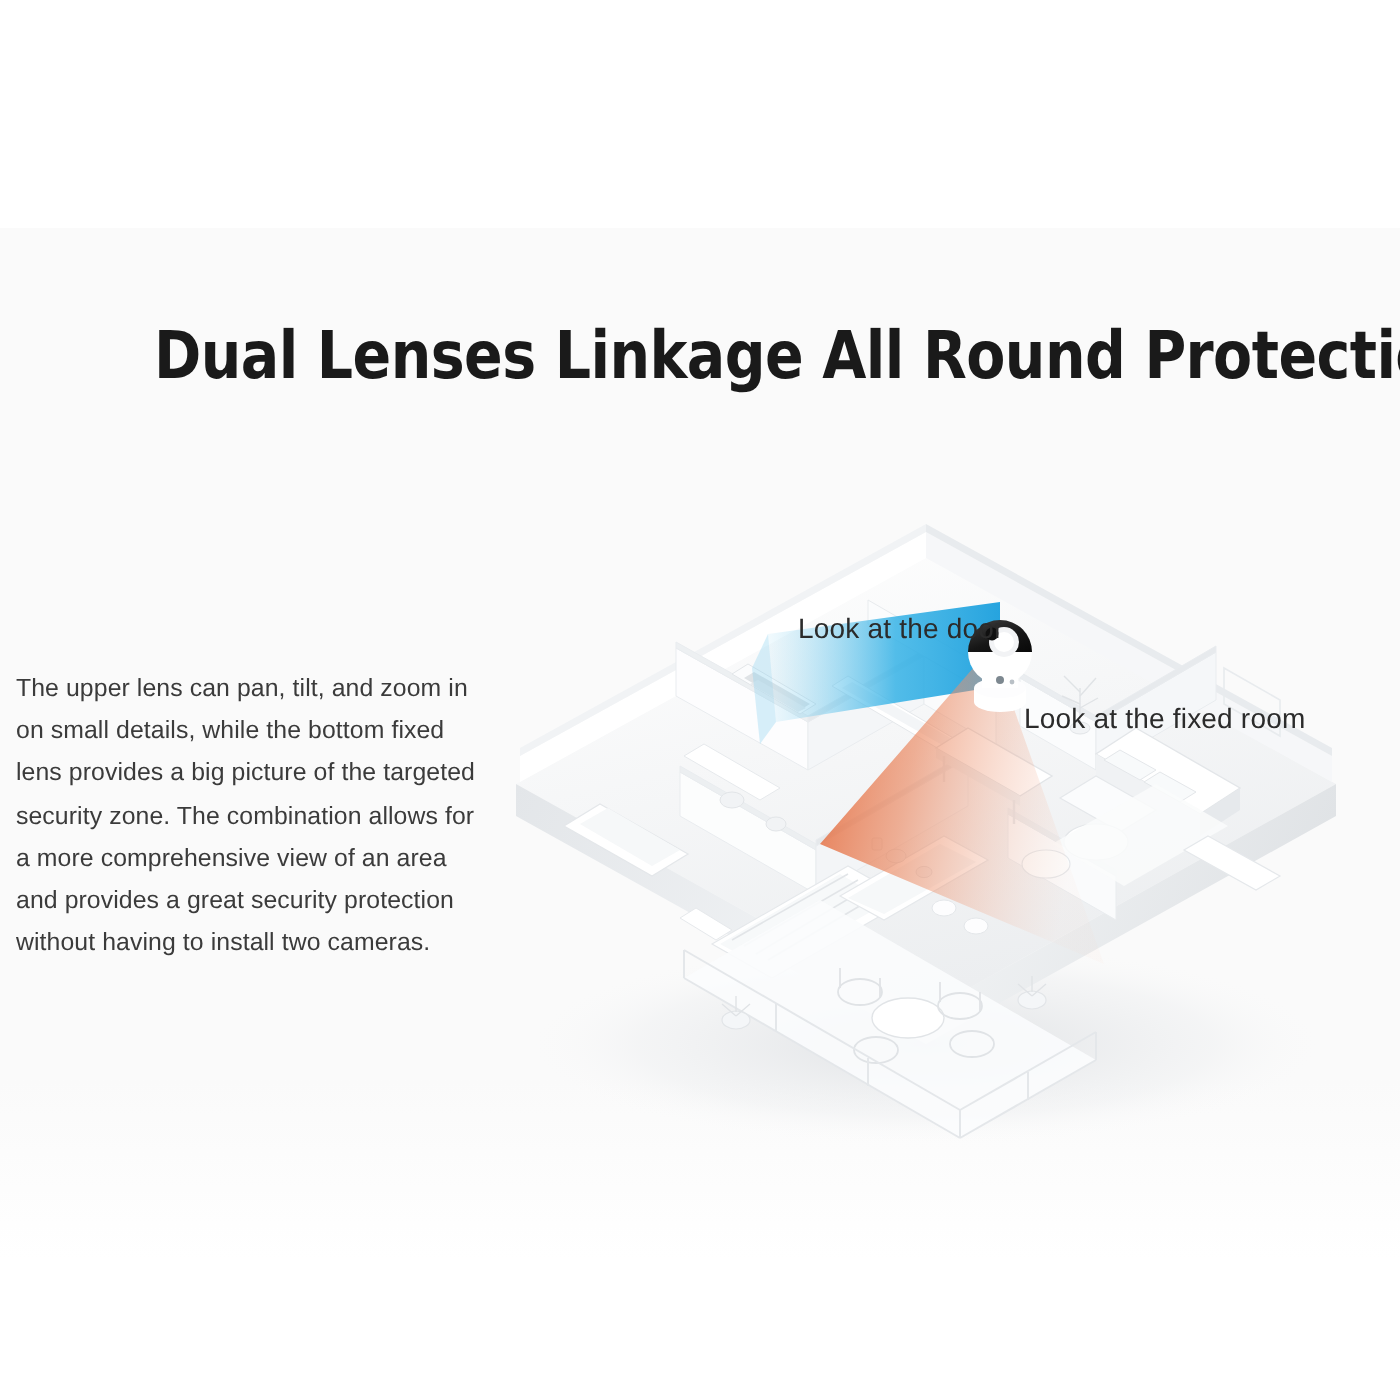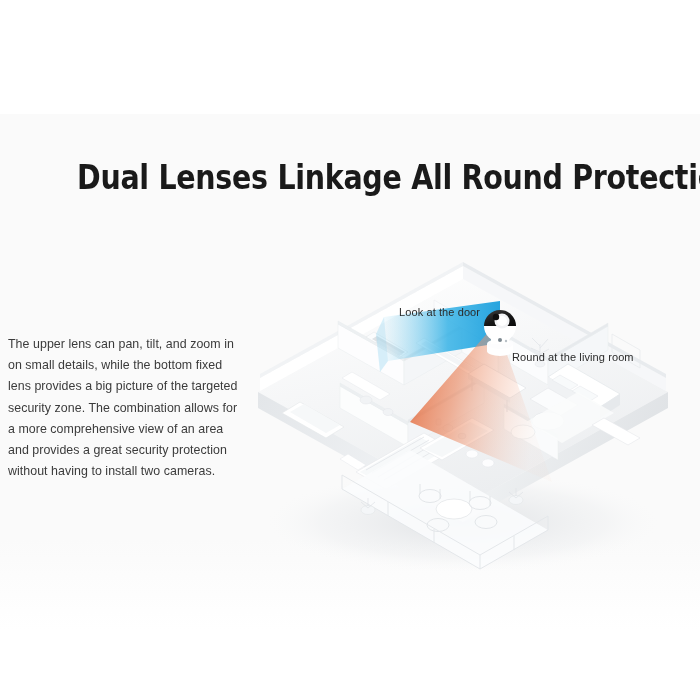--- a/index.html
+++ b/index.html
@@ -78,21 +78,21 @@
   }
   .scene svg {
     display: block;
     width: 430px;
     height: 350px;
   }
 
   
   .beam-label {
     position: absolute;
-    font-size: 11px;
+    font-size: 14px;
     color: #2b2b2b;
     white-space: nowrap;
     letter-spacing: 0.1px;
   }
   .label-door   { left: 399px; top: 306px; }
   .label-living { left: 512px; top: 351px; }
 </style>
 </head>
 <body>
 
@@ -352,15 +352,15 @@
         <circle cx="248" cy="95" r="3.2" fill="#101010"></circle>
 
         <circle cx="252" cy="118" r="2" fill="#7d8890"></circle>
         <circle cx="258" cy="119" r="1.2" fill="#b9c0c6"></circle>
       </g>
     </svg>
   </div>
 
   <div class="beam-label label-door">Look at the door</div>
 
-  <div class="beam-label label-living">Round at the living room</div>
+  <div class="beam-label label-living">Look at the fixed room</div>
 
 </div>
 
 </body></html>

